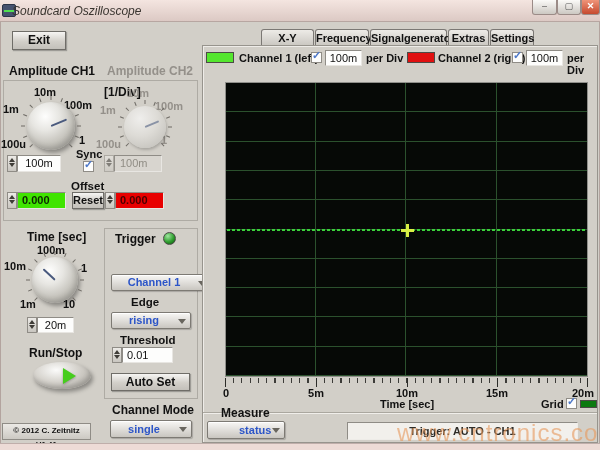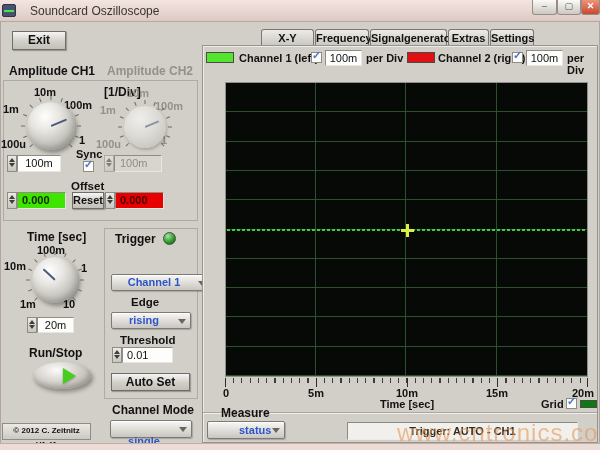--- a/index.html
+++ b/index.html
@@ -9,21 +9,21 @@
             box-shadow: inset 1px 0 0 #b3a49f, inset -1px 0 0 #b3a49f; }
   .abs { position:absolute; }
   .b { font-weight:bold; }
 
   
   .titlebar { position:absolute; left:0; top:0; width:600px; height:22px;
               background:linear-gradient(#f4e5e0,#dcc9c4); border-bottom:1px solid #b7a6a1; }
   .app-icon { position:absolute; left:2px; top:4px; width:14px; height:13px; background:#46526e;
               border:1px solid #2c3548; border-radius:2px; }
   .app-icon i { position:absolute; left:1px; right:1px; top:5px; height:2px; background:#51e051; }
-  .wtitle { position:absolute; left:30px; top:4px; font-size:12px; color:#3a3530; }
+  .wtitle { position:absolute; left:12px; top:4px; font-size:12px; color:#3a3530;font-style:italic; }
   .winbtn { position:absolute; top:0; height:15px; border:1px solid #9b8b87; border-top:none;
             border-radius:0 0 3px 3px; text-align:center; font-size:9px; line-height:13px;
             color:#555; background:linear-gradient(#fbfaf8,#ccc8c2); }
   .winbtn.close { background:linear-gradient(#ef9479,#c6492e); color:#fff; font-weight:bold; }
 
   
   .btn { background:linear-gradient(#f6f5f3,#d2cfc9 55%,#c3c0ba); border:1px solid #6f6d68;
          text-align:center; box-shadow:1px 1px 1px rgba(0,0,0,.25); }
   .fld { background:#fdfdfc; border:1px solid; border-color:#8f8c86 #e8e6e2 #e8e6e2 #8f8c86;
          text-align:center; font-size:11px; line-height:15px; }
@@ -230,21 +230,21 @@
   <div class="abs spin" style="left:112px;top:347px;width:10px;height:16px;">
       <i></i>
       <u></u>
     </div>
   <div class="abs fld" style="left:122px;top:347px;width:51px;height:16px;text-align:left;padding-left:4px;">0.01</div>
   <div class="abs btn b lbl12" style="left:111px;top:373px;width:79px;height:18px;line-height:16px;">Auto Set</div>
 
   <div class="abs copybar" style="left:2px;top:423px;width:89px;height:17px;">© 2012  C. Zeitnitz V1.41</div>
   <div class="abs b lbl12" style="left:112px;top:403px;">Channel Mode</div>
   <div class="abs dd" style="left:110px;top:420px;width:82px;height:18px;">
-      <span class="blue" style="line-height:16px;margin-top:12px;">single</span>
+      <span class="blue" style="line-height:16px;">single</span>
     </div>
 
   <div class="tab" style="left:261px;top:29px;width:53px;height:17px;line-height:16px;">X-Y Graph</div>
   <div class="tab" style="left:315px;top:29px;width:54px;height:17px;line-height:16px;">Frequency</div>
   <div class="tab" style="left:370px;top:29px;width:77px;height:17px;line-height:16px;">Signalgenerator</div>
   <div class="tab" style="left:448px;top:29px;width:41px;height:17px;line-height:16px;">Extras</div>
   <div class="tab" style="left:490px;top:29px;width:44px;height:17px;line-height:16px;">Settings</div>
 
   <div class="abs panel" style="left:202px;top:45px;width:396px;height:398px;"></div>
 

